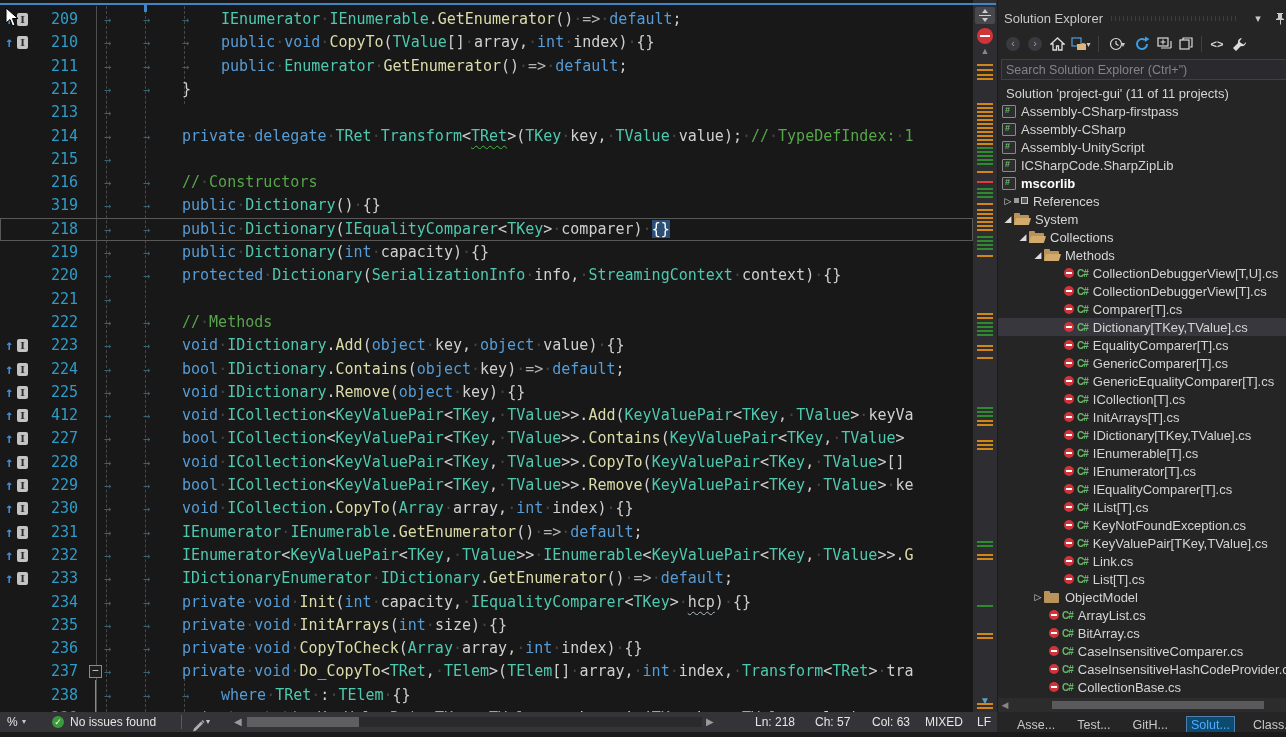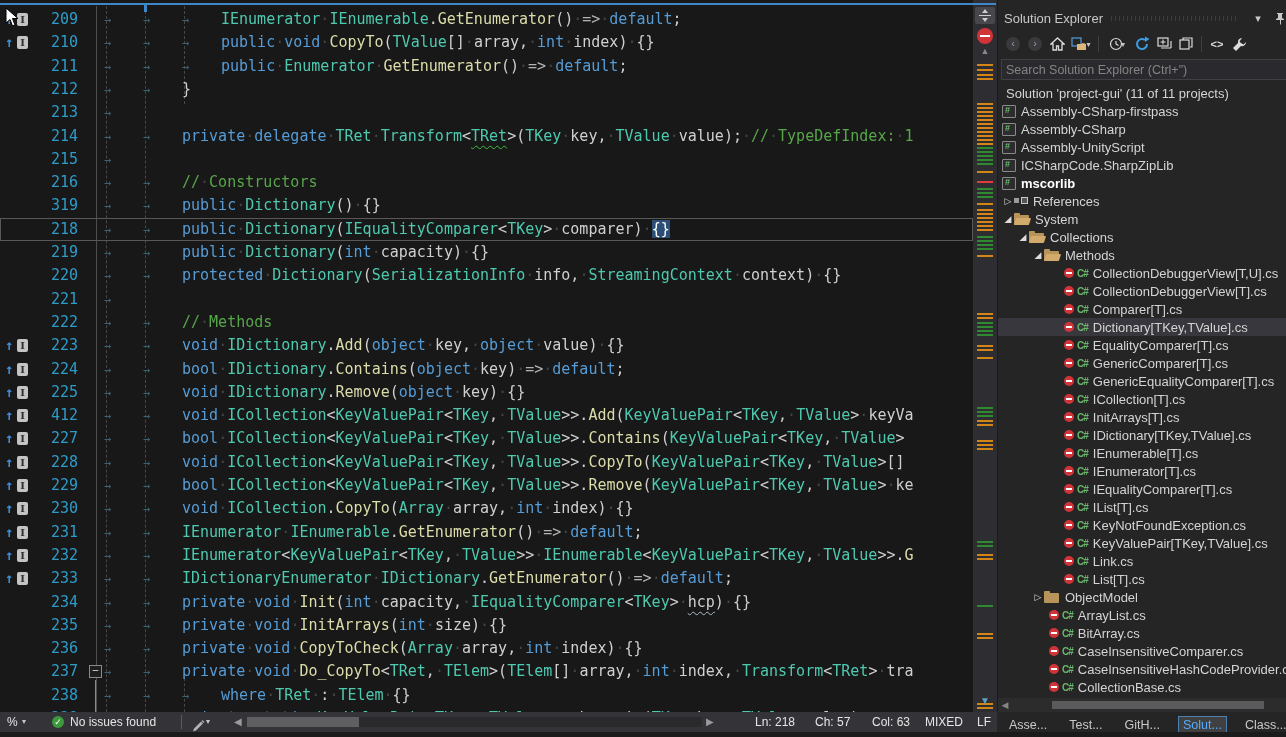--- a/index.html
+++ b/index.html
@@ -108,23 +108,23 @@
                color:#e6e6e6; font-size:12px; }
   #statusbar .item { position:absolute; top:0; height:20px; line-height:20px; }
   .sdiv { position:absolute; top:3px; width:1px; height:14px; background:#5a5a5a; }
   #checkic { position:absolute; left:52px; top:4px; width:12px; height:12px; border-radius:50%;
              background:#3c9a3c; color:#ffffff; font-size:9px; line-height:12px; text-align:center; }
   #hstrack { position:absolute; left:247px; top:5px; width:455px; height:10px; background:#2a2a2d; }
   #hsthumb { position:absolute; left:0; top:0; width:112px; height:10px; background:#5f5f62; }
   .scararr { color:#9a9a9a; font-size:10px; }
   #bottomstrip { position:absolute; left:0; top:732px; width:1286px; height:5px; background:#1b1b1b; }
   #tooltabs { position:absolute; left:997px; top:712px; width:289px; height:25px; background:#252526;
-              display:flex; align-items:center; padding-left:8px; font-size:12.5px; }
+              display:flex; align-items:center; padding-left:16px; font-size:12.5px; }
   .ttab { color:#c8c8c8; margin-right:14px; padding:1px 4px; }
-  .ttab.active { color:#55aaff; border:1px solid #4f7faf; background:#404040; }
+  .ttab.active { color:#55aaff; border:1px solid #4f7faf; background:#0c4a6e; }
 </style>
 </head>
 <body>
 
 <div id="root">
 
   <div id="editor">
     <div class="guide" style="left:106px"></div>
     <div class="guide" style="left:145px"></div>
     <div class="guide" style="left:184px; bottom:auto; height:98px"></div>

